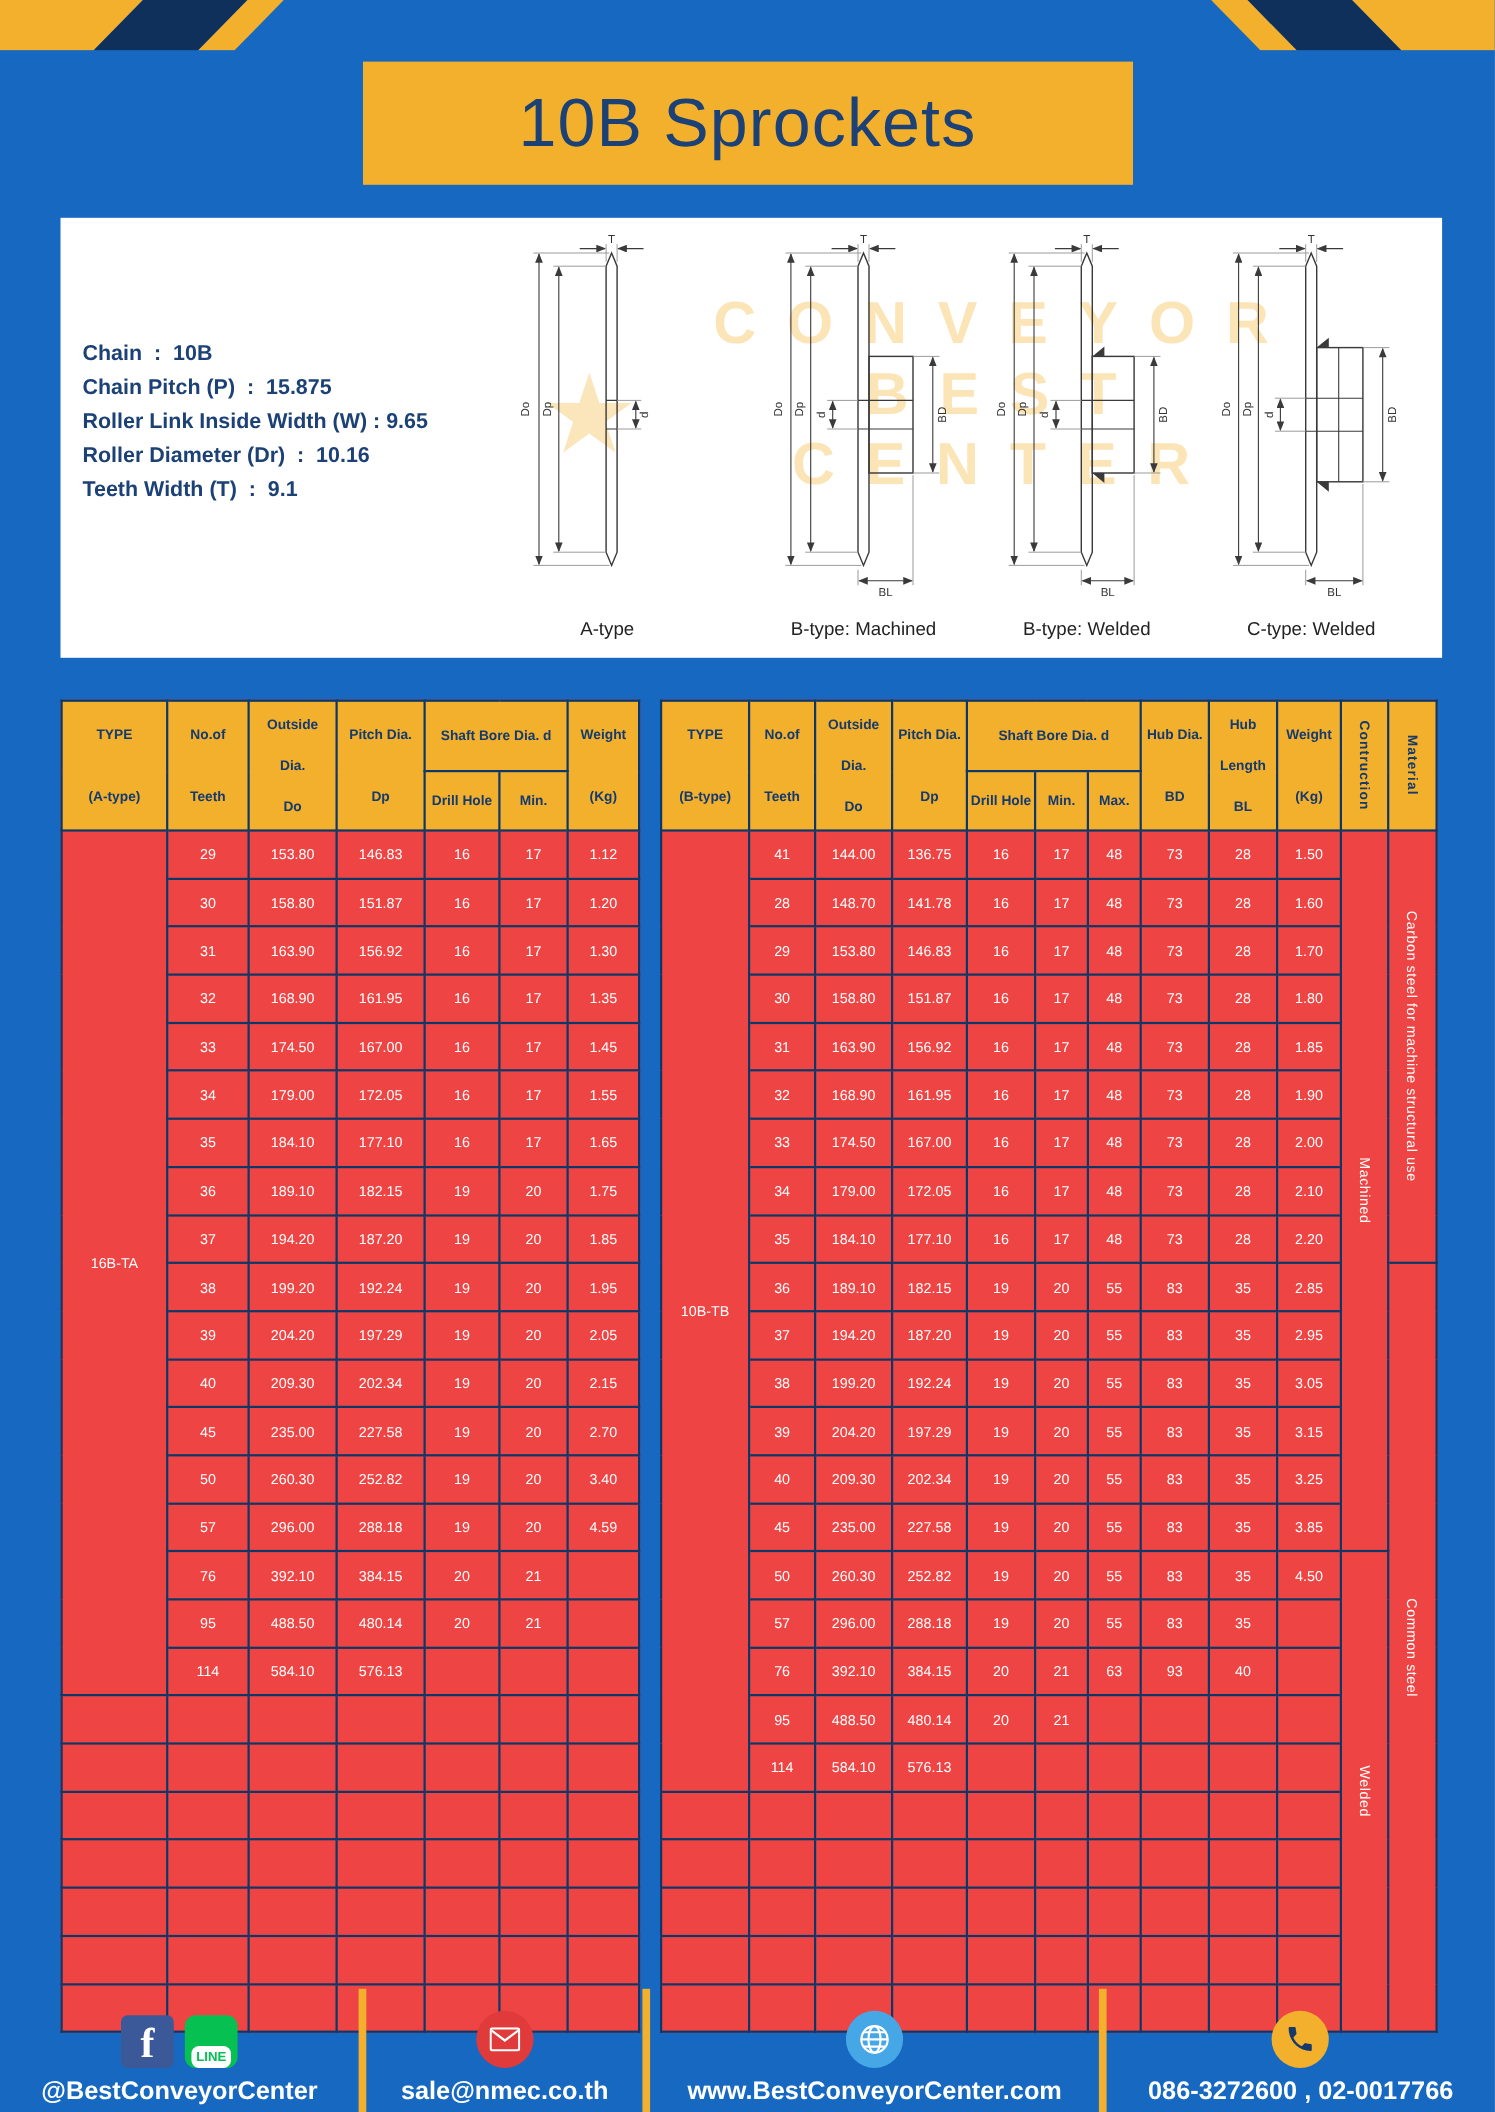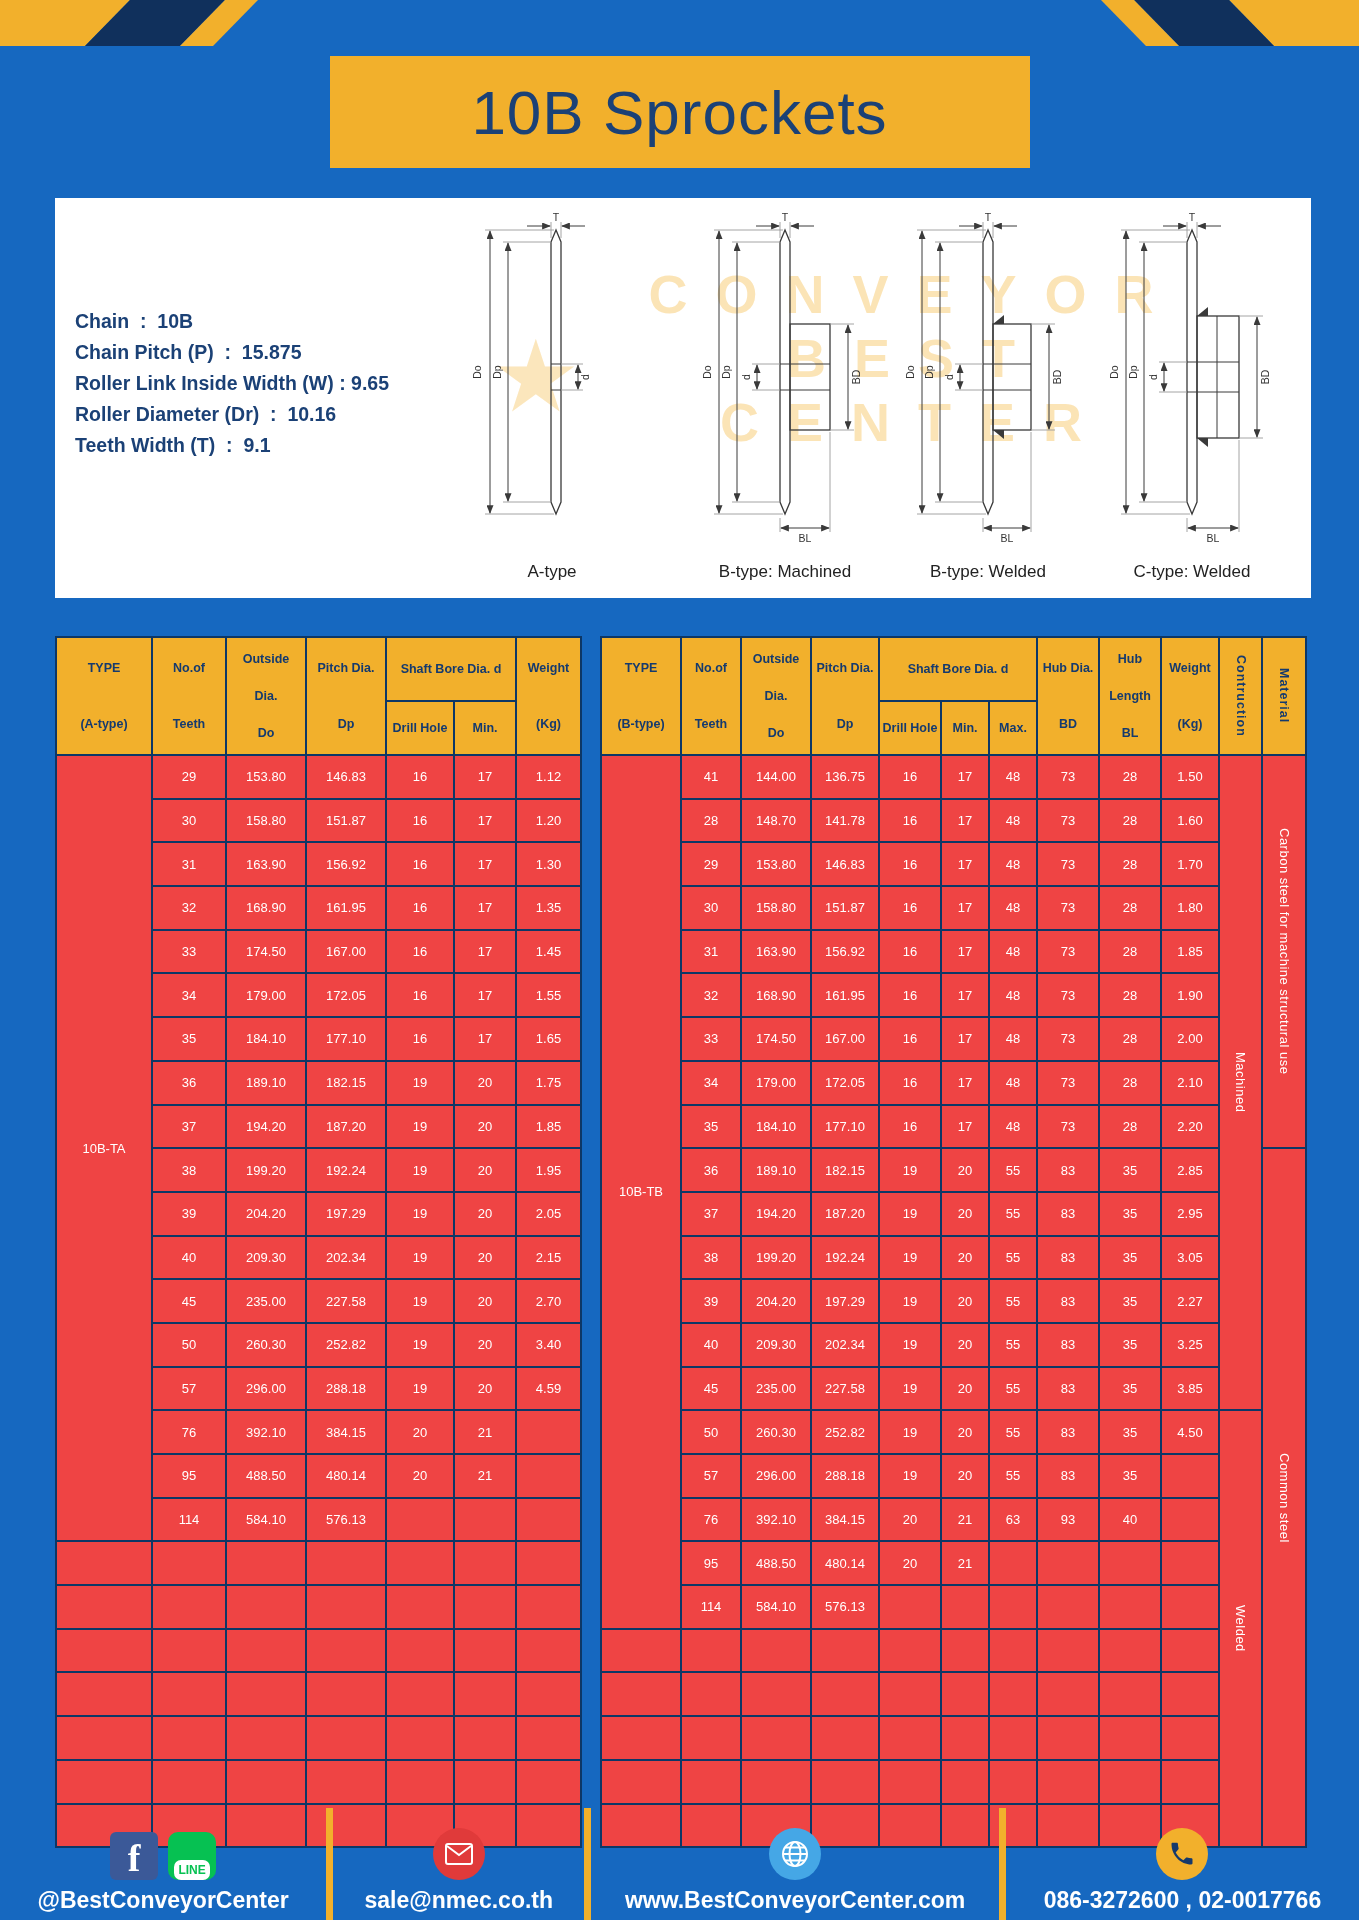--- a/index.html
+++ b/index.html
@@ -297,21 +297,21 @@
             </div>
           </th>
       </tr>
       <tr>
         <th>Drill Hole</th>
         <th>Min.</th>
       </tr>
     </thead>
     <tbody>
         <tr>
-          <td class="type-cell" rowspan="18">10B-TA</td>
+          <td class="type-cell" rowspan="18">16B-TA</td>
           <td>29</td>
           <td>153.80</td>
           <td>146.83</td>
           <td>16</td>
           <td>17</td>
           <td>1.12</td>
         </tr>
         <tr>
           <td>30</td>
           <td>158.80</td>
@@ -724,21 +724,21 @@
         </tr>
         <tr>
           <td>39</td>
           <td>204.20</td>
           <td>197.29</td>
           <td>19</td>
           <td>20</td>
           <td>55</td>
           <td>83</td>
           <td>35</td>
-          <td>2.27</td>
+          <td>3.15</td>
         </tr>
         <tr>
           <td>40</td>
           <td>209.30</td>
           <td>202.34</td>
           <td>19</td>
           <td>20</td>
           <td>55</td>
           <td>83</td>
           <td>35</td>

